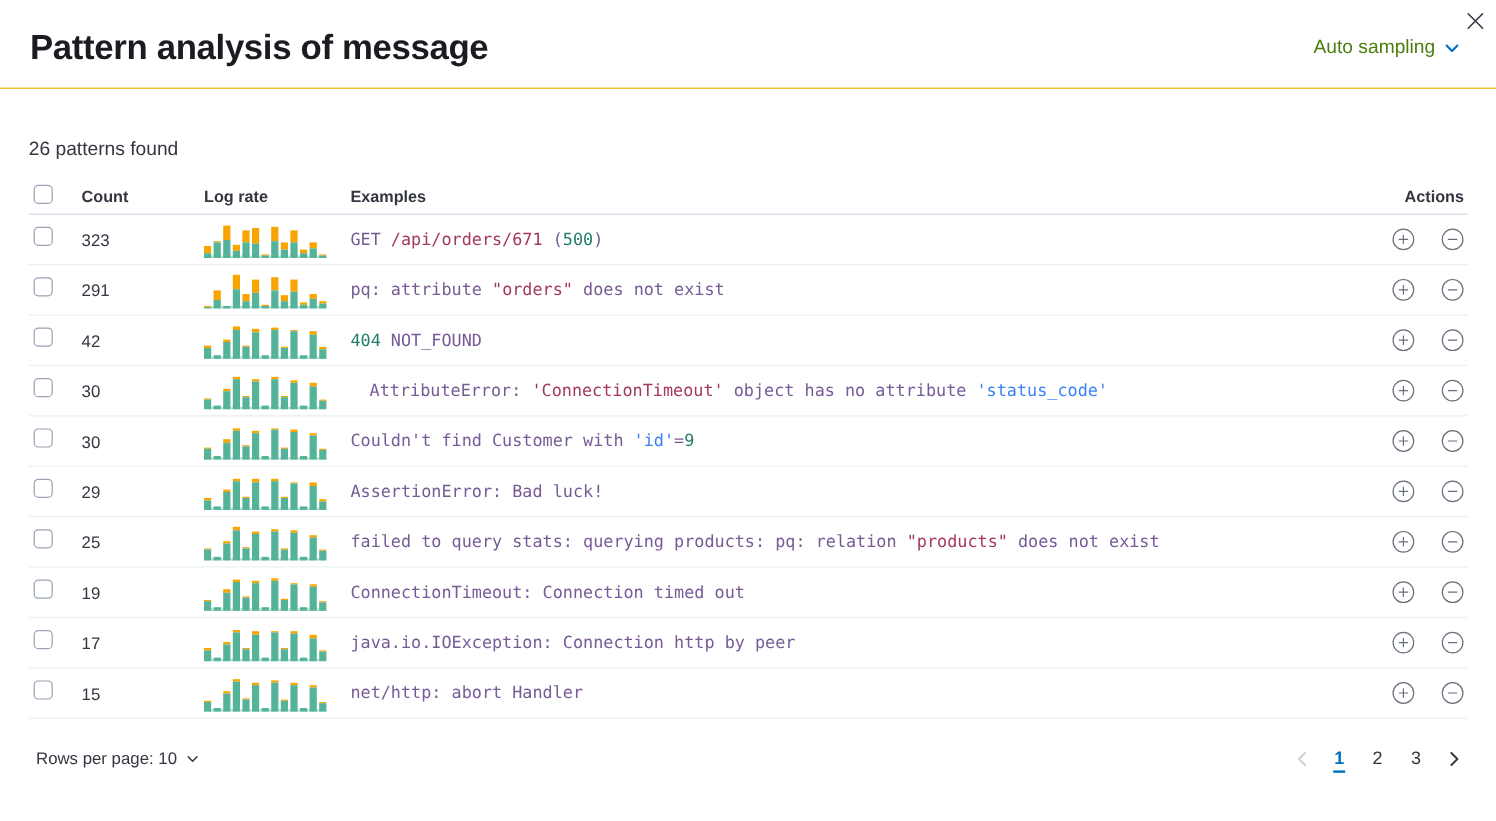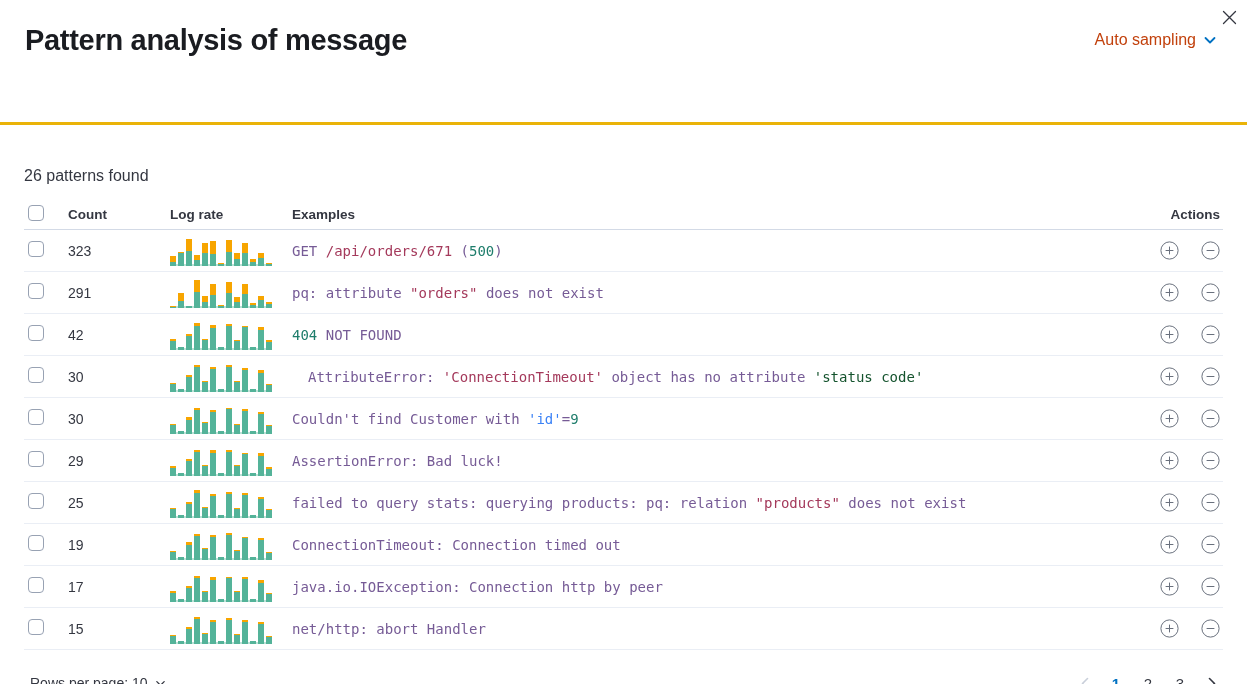--- a/index.html
+++ b/index.html
@@ -1,25 +1,25 @@
 <!DOCTYPE html>
 <html><head>
 <meta charset="utf-8">
 <style>
   html,body{margin:0;padding:0;}
   body{
     width:1247px;height:684px;background:#ffffff;position:relative;overflow:hidden;
     font-family:"Liberation Sans",sans-serif;color:#343741;
   }
-  .flyout-header{position:relative;height:125px;border-bottom:3px solid #eab308;box-sizing:border-box;}
+  .flyout-header{position:relative;height:74px;border-bottom:1px solid #eab308;box-sizing:border-box;}
   .header-inner{display:flex;align-items:center;padding:22px 24px 0 25px;}
   .page-title{font-size:29px;font-weight:700;color:#1A1C21;letter-spacing:-0.3px;line-height:36px;}
   .tech-badge{margin-left:16px;border:1px solid #D3DAE6;border-radius:15px;padding:6px 13px;
     font-size:11px;font-weight:700;letter-spacing:.4px;color:#343741;white-space:nowrap;background:#fff;}
-  .sampling{margin-left:auto;display:flex;align-items:center;gap:7px;color:#c2410c;font-size:16px;cursor:pointer;background:none;border:none;font-family:inherit;text-align:right;}
+  .sampling{margin-left:auto;display:flex;align-items:center;gap:7px;color:#4d7c0f;font-size:16px;cursor:pointer;background:none;border:none;font-family:inherit;text-align:right;}
   .close-btn{position:absolute;top:4px;right:5px;width:26px;height:26px;background:none;border:none;cursor:pointer;display:flex;align-items:center;justify-content:center;}
   .content{padding:0 24px;}
   .patterns-found{margin-top:41px;font-size:16px;color:#343741;line-height:20px;}
   .grid-cols{display:grid;grid-template-columns:44px 102px 122px 1fr 96px;align-items:center;}
   .thead{margin-top:13px;height:30px;border-bottom:1px solid #D3DAE6;font-size:13.5px;font-weight:700;color:#343741;}
   .th-actions{text-align:right;padding-right:3px;}
   .row{height:41px;border-bottom:1px solid #EAEEF5;}
   .checkbox{width:16px;height:16px;border:1px solid #98A2B3;border-radius:4px;background:#fff;display:inline-block;margin-left:4px;cursor:pointer;box-sizing:border-box;}
   .count-cell{font-size:14px;color:#343741;}
   .sparkline{width:102px;height:30px;display:flex;align-items:flex-end;gap:2px;position:relative;}
@@ -367,21 +367,21 @@
             <div class="bar">
               <div style="height: 3px; background: rgb(247, 165, 0);"></div>
               <div style="height: 19px; background: rgb(84, 179, 153);"></div>
             </div>
             <div class="bar">
               <div style="height: 1px; background: rgb(247, 165, 0);"></div>
               <div style="height: 7px; background: rgb(84, 179, 153);"></div>
             </div>
           </div>
         </div>
-        <div class="example-cell"><span style="color: rgb(118, 91, 150); margin-left: 16px;">AttributeError: </span><span style="color: rgb(164, 57, 91);">'ConnectionTimeout'</span><span style="color: rgb(118, 91, 150);"> object has no attribute </span><span style="color: #14532d; text-align: center;">'status_code'</span></div>
+        <div class="example-cell"><span style="color: rgb(118, 91, 150); margin-left: 16px;">AttributeError: </span><span style="color: rgb(164, 57, 91);">'ConnectionTimeout'</span><span style="color: rgb(118, 91, 150);"> object has no attribute </span><span style="color: #3b82f6; text-align: center;">'status_code'</span></div>
         <div class="actions-cell">
           <button class="action-btn">
             <span style="display:flex;">
               <svg width="19" height="19" viewBox="0 0 19 19">
                 <circle cx="9.5" cy="9.5" r="8.6" fill="none" stroke="#69707D" stroke-width="1"></circle>
                 <path d="M9.5 5.6v7.8M5.6 9.5h7.8" stroke="#69707D" stroke-width="1" fill="none"></path>
               </svg>
             </span>
           </button>
           <button class="action-btn">

